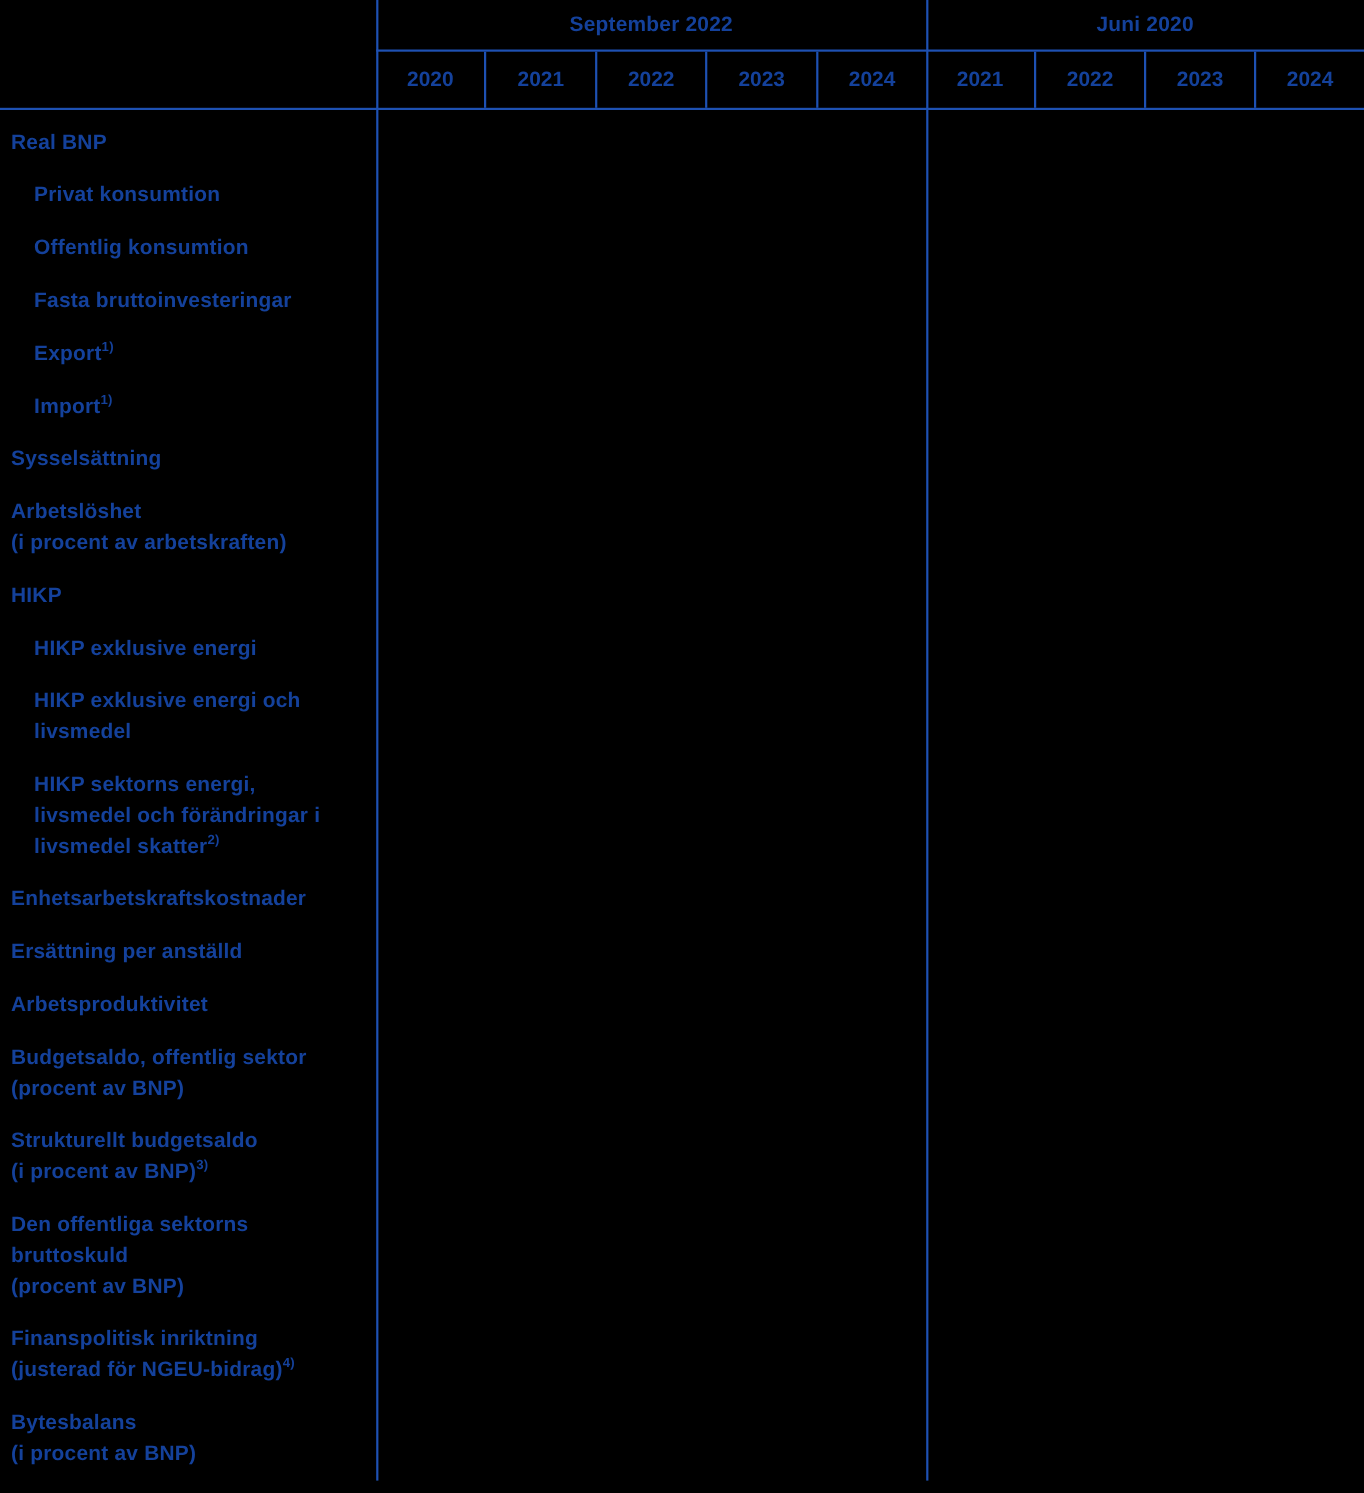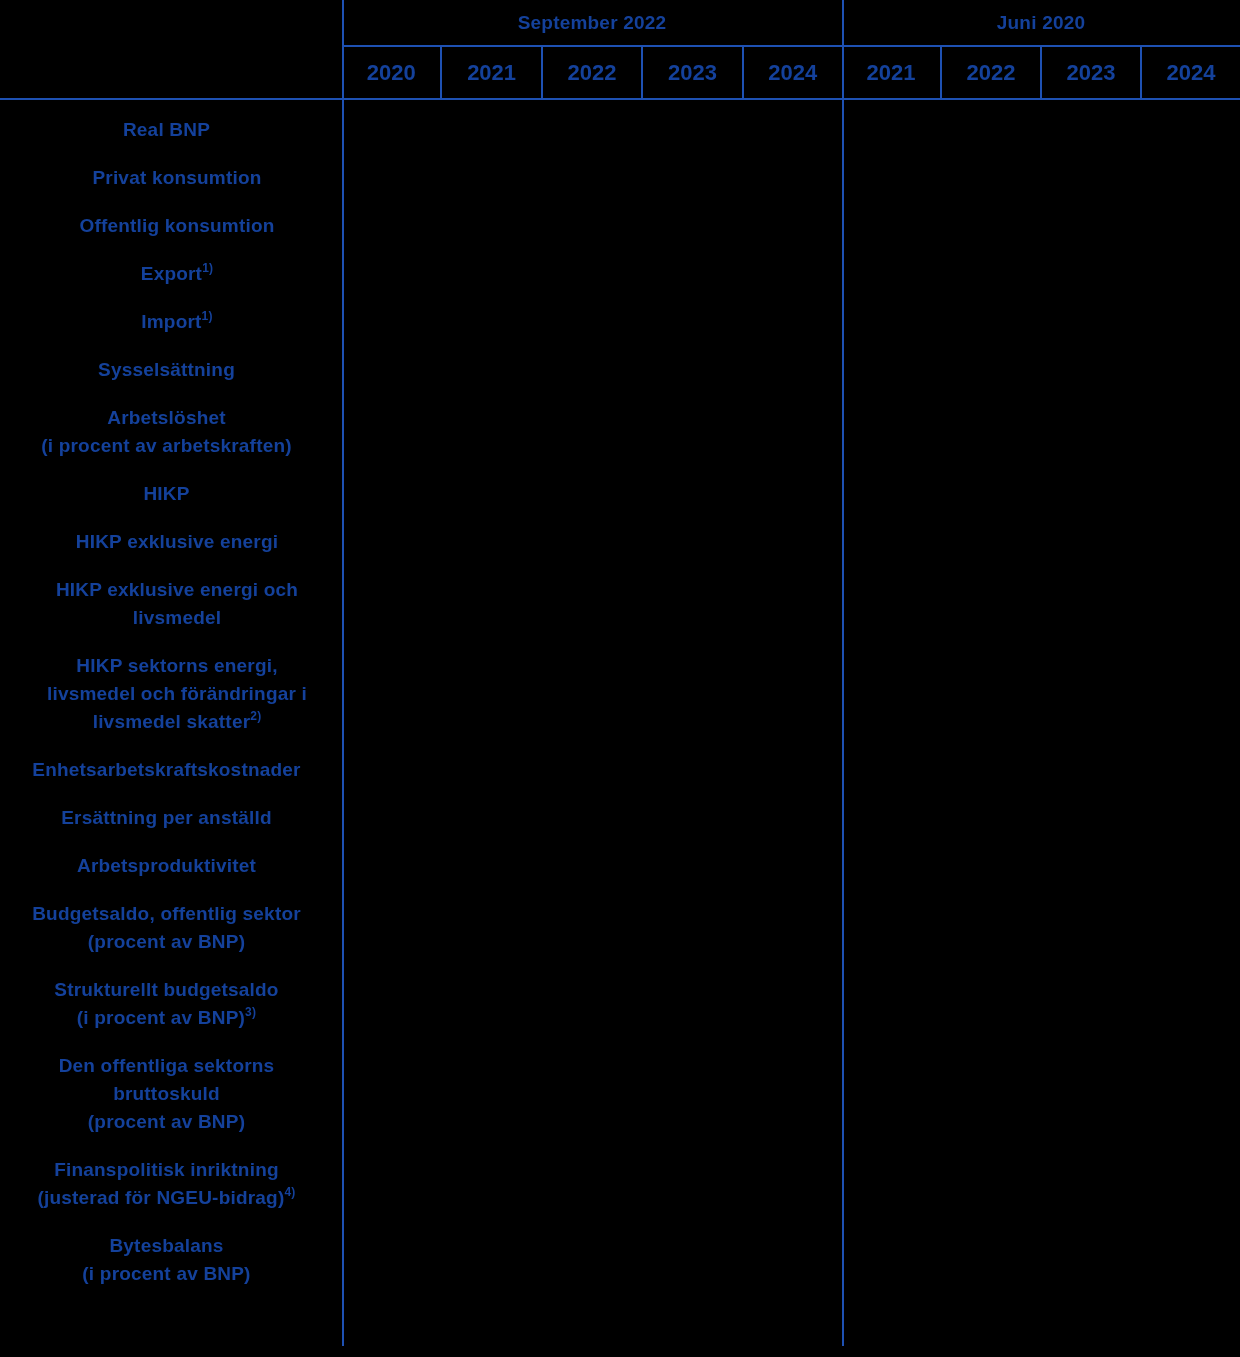--- a/index.html
+++ b/index.html
@@ -9,36 +9,36 @@
   }
   html,body{margin:0;padding:0;background:var(--bg);}
   body{
     width:1240px;height:1357px;
     font-family:"Liberation Sans",sans-serif;
     font-weight:bold;
     color:var(--txt);
     overflow:hidden;
     position:relative;
   }
-  .canvas{position:absolute;left:0;top:0;width:1144px;height:1357px;background:var(--bg);text-align:center;}
+  .canvas{position:absolute;left:0;top:0;width:1144px;height:1357px;background:var(--bg);}
 
   
   .sec{position:absolute;top:0;height:98px;display:flex;flex-direction:column;box-sizing:border-box;}
   .sec-sept{left:342px;width:500px;}
   .sec-juni{left:842px;width:398px;}
   .sec-title{
     height:47px;box-sizing:border-box;
     display:flex;align-items:center;justify-content:center;
     font-size:19px;letter-spacing:.2px;
     border-bottom:2px solid var(--line);
   }
   .years{flex:1;display:flex;}
   .year{
     flex:1;display:flex;align-items:center;justify-content:center;
-    font-size:22px;box-sizing:border-box;
+    font-size:19px;box-sizing:border-box;
   }
   .year + .year{border-left:2px solid var(--line);}
 
   
   .hline-b{position:absolute;left:0;top:98px;width:1240px;height:2px;background:var(--line);}
 
   
   .vline{position:absolute;top:0;width:2px;height:1346px;background:var(--line);}
   .v1{left:342px;}
   .v2{left:842px;}
@@ -93,20 +93,23 @@
       <div class="row">
         <div class="line"><span>Real BNP</span></div>
       </div>
       <div class="row indent">
         <div class="line"><span>Privat konsumtion</span></div>
       </div>
       <div class="row indent">
         <div class="line"><span>Offentlig konsumtion</span></div>
       </div>
       <div class="row indent">
+        <div class="line"><span>Fasta bruttoinvesteringar</span></div>
+      </div>
+      <div class="row indent">
         <div class="line"><span>Export</span><sup>1)</sup></div>
       </div>
       <div class="row indent">
         <div class="line"><span>Import</span><sup>1)</sup></div>
       </div>
       <div class="row">
         <div class="line"><span>Sysselsättning</span></div>
       </div>
       <div class="row">
         <div class="line"><span>Arbetslöshet</span></div>

